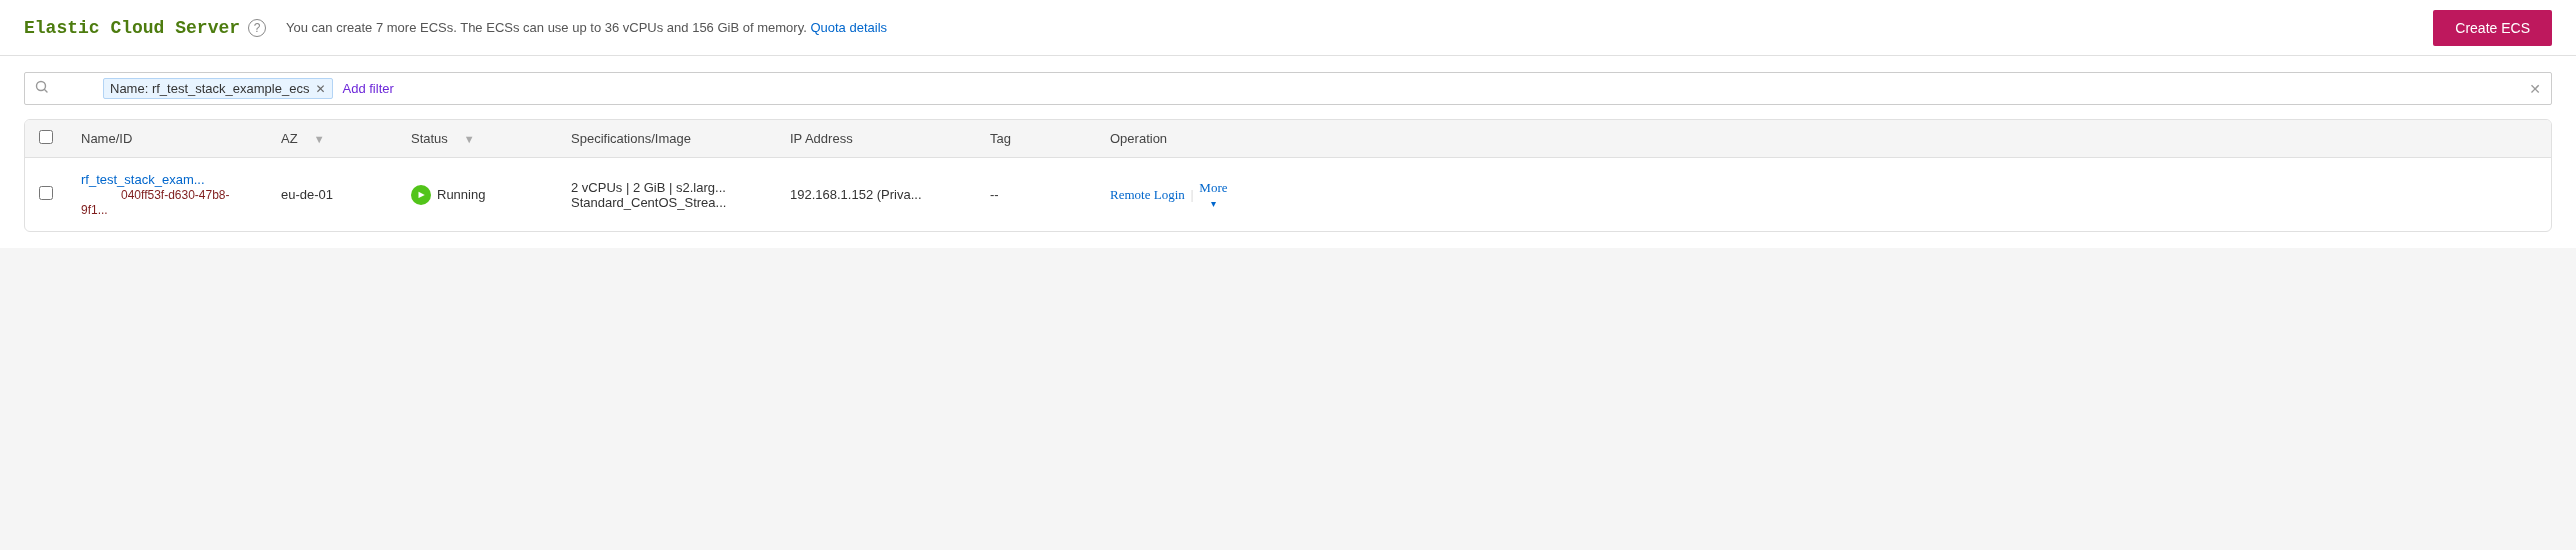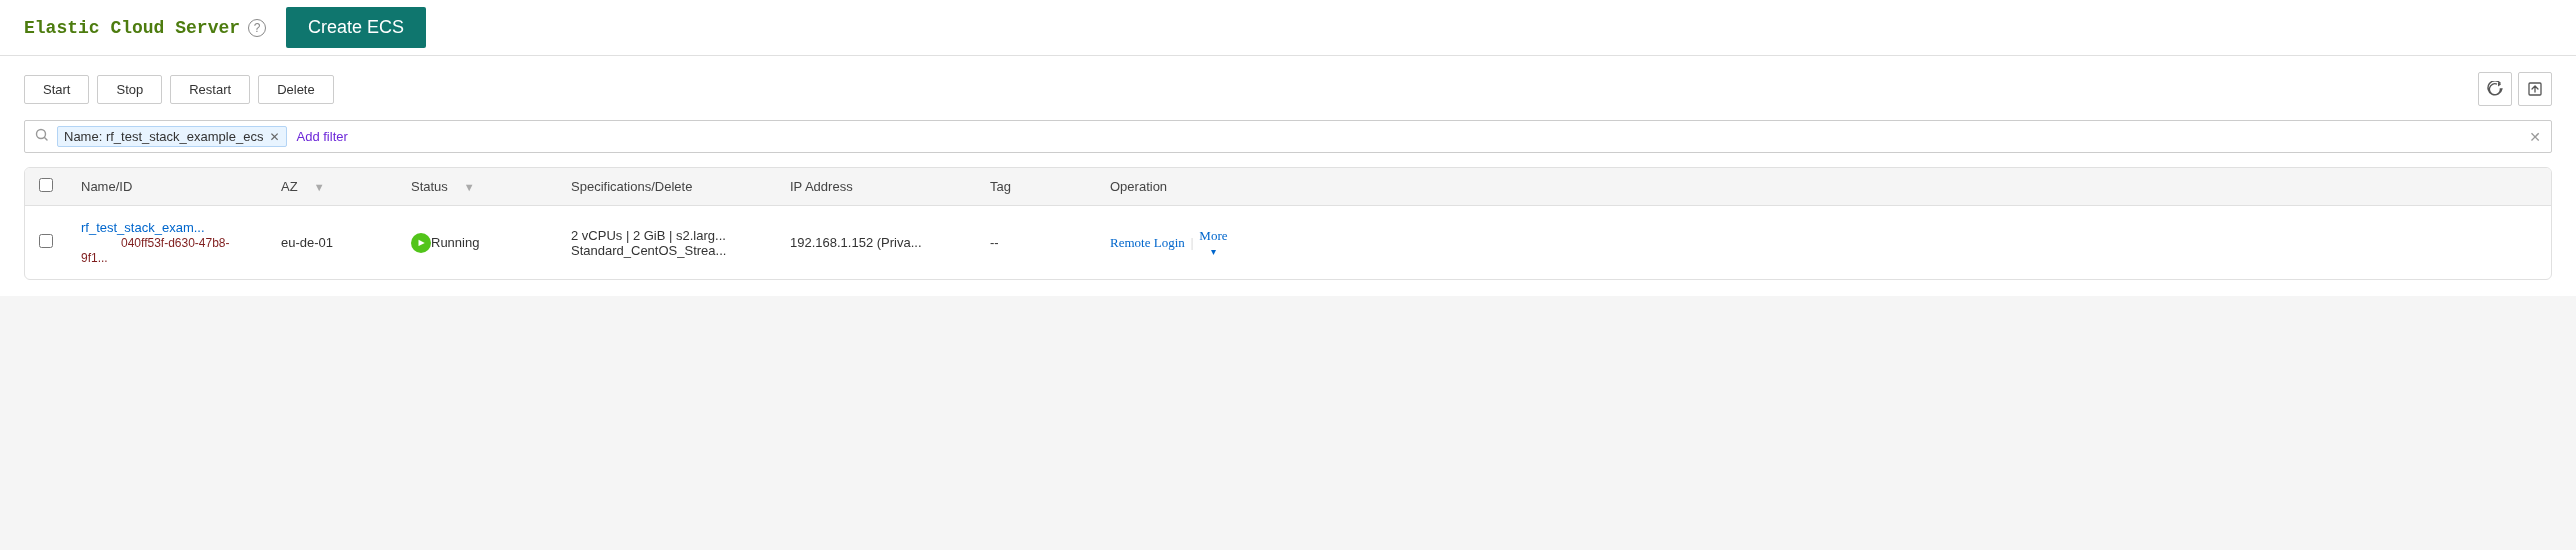--- a/index.html
+++ b/index.html
@@ -42,25 +42,25 @@
     .header-desc {
       font-size: 13px;
       color: #555;
       flex: 1;
     }
     .header-desc a {
       color: #0066cc;
       text-decoration: none;
     }
     .create-btn {
-      background: #0f766e;
+      background: #be185d;
       color: #fff;
       border: none;
       padding: 10px 22px;
-      font-size: 18px;
+      font-size: 14px;
       font-weight: 500;
       cursor: pointer;
       border-radius: 2px;
       white-space: nowrap;
     }
 
     
     .main {
       padding: 16px 24px;
       background: #fff;
@@ -123,20 +123,21 @@
     .filter-tag {
       background: #e8f4ff;
       border: 1px solid #b3d4f5;
       border-radius: 2px;
       padding: 2px 6px;
       font-size: 13px;
       color: #333;
       display: flex;
       align-items: center;
       gap: 6px;
+      margin-left: 46px;
     }
     .filter-tag .close-x {
       cursor: pointer;
       color: #666;
       font-size: 12px;
     }
     .add-filter {
       color: #6d28d9;
       font-size: 13px;
       margin-left: 10px;
@@ -212,21 +213,21 @@
     .instance-id {
       color: #7f1d1d;
       font-size: 12px;
       margin-top: 2px;
       margin-left: 40px;
     }
 
     .status-running {
       display: flex;
       align-items: center;
-      gap: 0;
+      gap: 6px;
     }
     .status-dot {
       width: 20px;
       height: 20px;
       background: #52c41a;
       border-radius: 50%;
       display: flex;
       align-items: center;
       justify-content: center;
       flex-shrink: 0;
@@ -274,47 +275,29 @@
       height: 14px;
       cursor: pointer;
     }
   </style>
 </head>
 <body>
 
 <div class="header">
   <span class="header-title">Elastic Cloud Server</span>
   <span class="help-icon">?</span>
+  <span class="header-desc">
+    <span>You can create 7 more ECSs. The ECSs can use up to 36 vCPUs and 156 GiB of memory.</span>
+    <a>Quota details</a>
+  </span>
   <button class="create-btn">Create ECS</button>
 </div>
 
 <div class="main">
 
-  <div class="toolbar">
-    <div class="toolbar-left">
-      <button class="toolbar-btn">Start</button>
-      <button class="toolbar-btn">Stop</button>
-      <button class="toolbar-btn">Restart</button>
-      <button class="toolbar-btn">Delete</button>
-    </div>
-    <div class="toolbar-right">
-      <div class="icon-btn">
-        <svg width="16" height="16" viewBox="0 0 16 16" fill="none">
-          <path d="M13.5 2.5A7 7 0 1 0 14.9 8H13.4A5.5 5.5 0 1 1 10 3.1" stroke="#555" stroke-width="1.4" fill="none"></path>
-          <path d="M11 1l3 2.5-3 2V1z" fill="#555"></path>
-        </svg>
-      </div>
-      <div class="icon-btn">
-        <svg width="16" height="16" viewBox="0 0 16 16" fill="none">
-          <rect x="2" y="2" width="12" height="12" rx="1" stroke="#555" stroke-width="1.3" fill="none"></rect>
-          <path d="M5 8l3-3 3 3M8 5v6" stroke="#555" stroke-width="1.3" stroke-linecap="round"></path>
-        </svg>
-      </div>
-    </div>
-  </div>
 
   <div class="filter-bar">
     <span class="search-icon-wrap">
       <svg width="14" height="14" viewBox="0 0 14 14" fill="none">
         <circle cx="6" cy="6" r="4.5" stroke="#999" stroke-width="1.4"></circle>
         <path d="M9.5 9.5l2.5 2.5" stroke="#999" stroke-width="1.4" stroke-linecap="round"></path>
       </svg>
     </span>
     <div class="filter-tag">
       <span>Name: rf_test_stack_example_ecs</span>
@@ -340,21 +323,21 @@
               <span class="filter-icon">▼</span>
             </span>
           </th>
           <th class="col-status">
             <span class="th-filter">
               <span>Status</span>
               <span class="filter-icon">▼</span>
             </span>
           </th>
           <th class="col-spec">
-            <span>Specifications/Delete</span>
+            <span>Specifications/Image</span>
           </th>
           <th class="col-ip">
             <span>IP Address</span>
           </th>
           <th class="col-tag">
             <span>Tag</span>
           </th>
           <th class="col-op">
             <span>Operation</span>
           </th>

